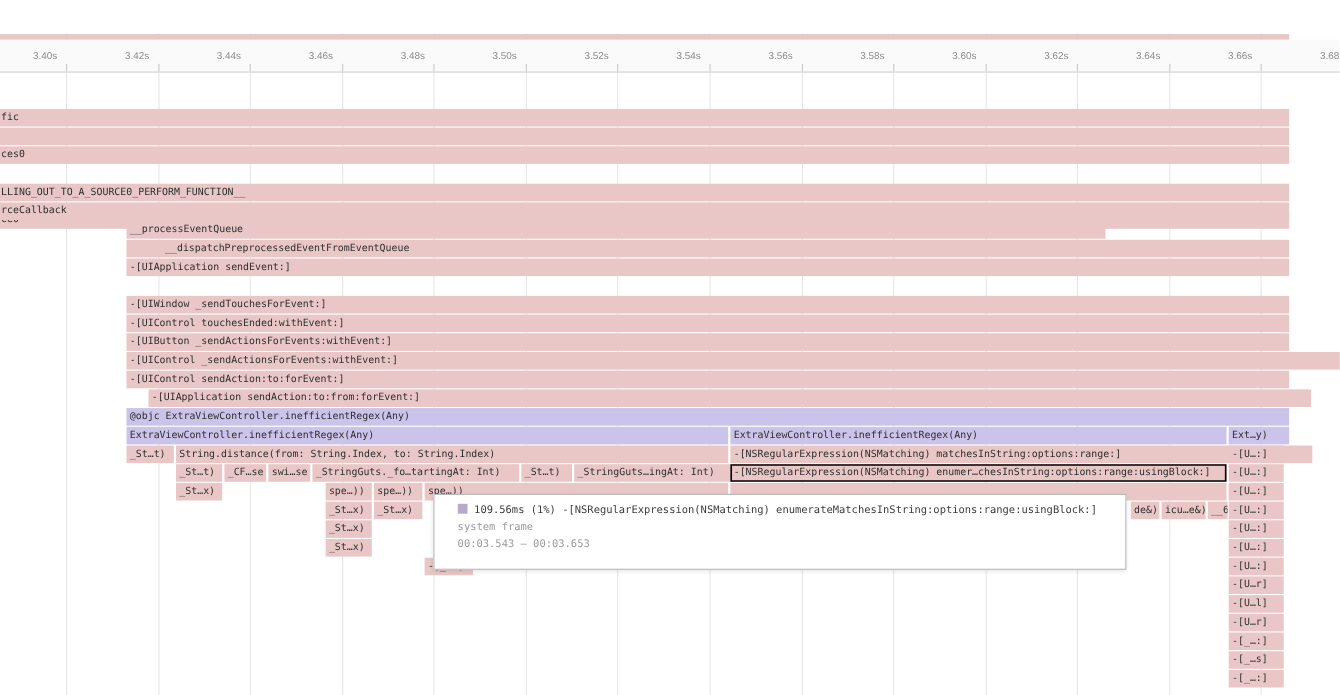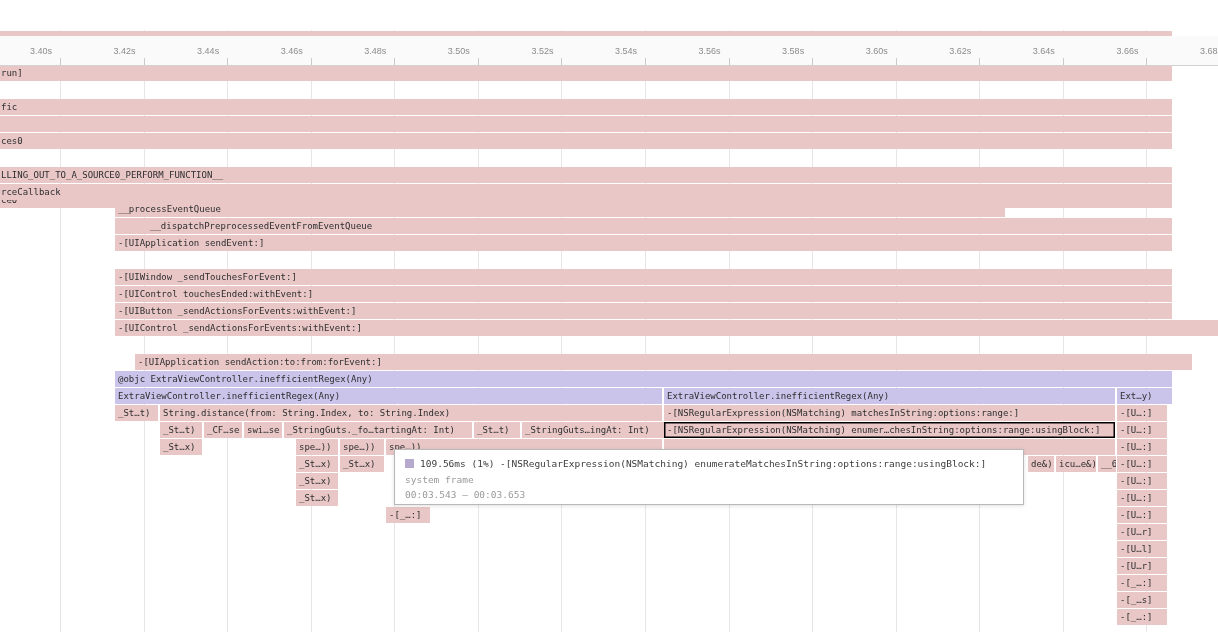--- a/index.html
+++ b/index.html
@@ -50,26 +50,26 @@
   .bar.sel { background: var(--sys, #e9c7c7); box-shadow: inset 0 0 0 1.5px #000; }
   .bar-label {
     display: block;
     font-size: 9px; line-height: 16px;
     color: var(--label, #2e2e2e);
     padding-left: 3px;
   }
   .bar.x0 .bar-label { padding-left: 1px; }
   #tooltip {
     position: absolute; left: 394px; top: 449px;
-    width: 630px; height: 56px;
+    width: 630px; height: 69px;
     background: #ffffff;
     border: 1px solid var(--tt-border, #b8b8b8);
     box-shadow: 0 1px 4px rgba(0,0,0,0.12);
     z-index: 10;
-    padding: 6px 10px;
+    padding: 6px 21px;
     font-size: 9.5px;
   }
   .tt-line { line-height: 15.5px; white-space: nowrap; overflow: hidden; }
   .tt-title { color: var(--tt-text, #3c3c3c); }
   .tt-muted { color: var(--tt-muted, #9a9a9a); }
   .swatch {
     display: inline-block;
     width: 9px; height: 9px;
     background: var(--swatch, #b5aacd);
     margin-right: 6px;
@@ -96,23 +96,20 @@
       <div class="gridline" style="left: 1063px;"></div>
       <div class="gridline" style="left: 1146px;"></div>
     </div>
   <div id="rows">
       <div class="bar sys x0" style="left: 0px; top: 31px; width: 1172px;">
         <span class="bar-label"></span>
       </div>
       <div class="bar sys x0" style="left: 0px; top: 48px; width: 1172px;">
         <span class="bar-label"></span>
       </div>
-      <div class="bar sys x0" style="left: 0px; top: 65px; width: 1172px;">
-        <span class="bar-label">run]</span>
-      </div>
       <div class="bar sys x0" style="left: 0px; top: 99px; width: 1172px;">
         <span class="bar-label">fic</span>
       </div>
       <div class="bar sys x0" style="left: 0px; top: 116px; width: 1172px;">
         <span class="bar-label"></span>
       </div>
       <div class="bar sys x0" style="left: 0px; top: 133px; width: 1172px;">
         <span class="bar-label">ces0</span>
       </div>
       <div class="bar sys x0" style="left: 0px; top: 150px; width: 1172px; margin-top: 42px;">
@@ -138,20 +135,23 @@
       </div>
       <div class="bar sys" style="left: 115px; top: 286px; width: 1057px;">
         <span class="bar-label">-[UIControl touchesEnded:withEvent:]</span>
       </div>
       <div class="bar sys" style="left: 115px; top: 303px; width: 1057px;">
         <span class="bar-label">-[UIButton _sendActionsForEvents:withEvent:]</span>
       </div>
       <div class="bar sys" style="left: 115px; top: 320px; width: 1165px;">
         <span class="bar-label">-[UIControl _sendActionsForEvents:withEvent:]</span>
       </div>
+      <div class="bar sys" style="left: 115px; top: 337px; width: 1057px;">
+        <span class="bar-label">-[UIControl sendAction:to:forEvent:]</span>
+      </div>
       <div class="bar sys" style="left: 115px; top: 354px; width: 1057px; margin-left: 20px;">
         <span class="bar-label">-[UIApplication sendAction:to:from:forEvent:]</span>
       </div>
       <div class="bar app" style="left: 115px; top: 371px; width: 1057px;">
         <span class="bar-label">@objc ExtraViewController.inefficientRegex(Any)</span>
       </div>
       <div class="bar app" style="left: 115px; top: 388px; width: 547px;">
         <span class="bar-label">ExtraViewController.inefficientRegex(Any)</span>
       </div>
       <div class="bar app" style="left: 664px; top: 388px; width: 451px;">
@@ -159,21 +159,21 @@
       </div>
       <div class="bar app" style="left: 1117px; top: 388px; width: 55px;">
         <span class="bar-label">Ext…y)</span>
       </div>
       <div class="bar sys" style="left: 115px; top: 405px; width: 43px;">
         <span class="bar-label">_St…t)</span>
       </div>
       <div class="bar sys" style="left: 160px; top: 405px; width: 502px;">
         <span class="bar-label">String.distance(from: String.Index, to: String.Index)</span>
       </div>
-      <div class="bar sys" style="left: 664px; top: 405px; width: 451px;">
+      <div class="bar sys" style="left: 664px; top: 405px; width: 529px;">
         <span class="bar-label">-[NSRegularExpression(NSMatching) matchesInString:options:range:]</span>
       </div>
       <div class="bar sys" style="left: 1117px; top: 405px; width: 50px;">
         <span class="bar-label">-[U…:]</span>
       </div>
       <div class="bar sys" style="left: 160px; top: 422px; width: 42px;">
         <span class="bar-label">_St…t)</span>
       </div>
       <div class="bar sys" style="left: 204px; top: 422px; width: 38px;">
         <span class="bar-label">_CF…se</span>

